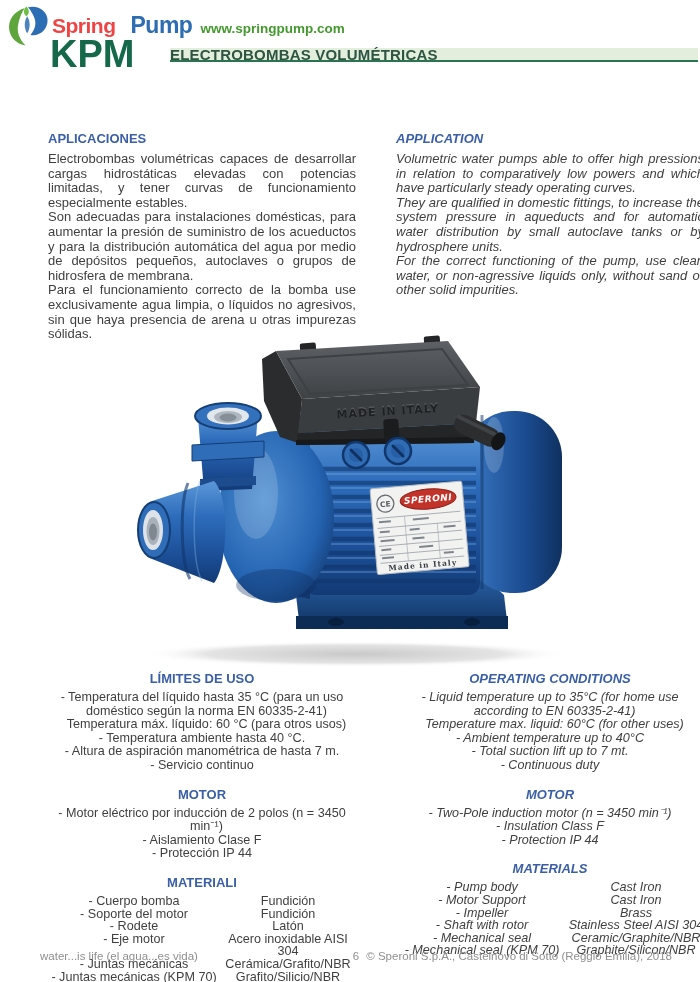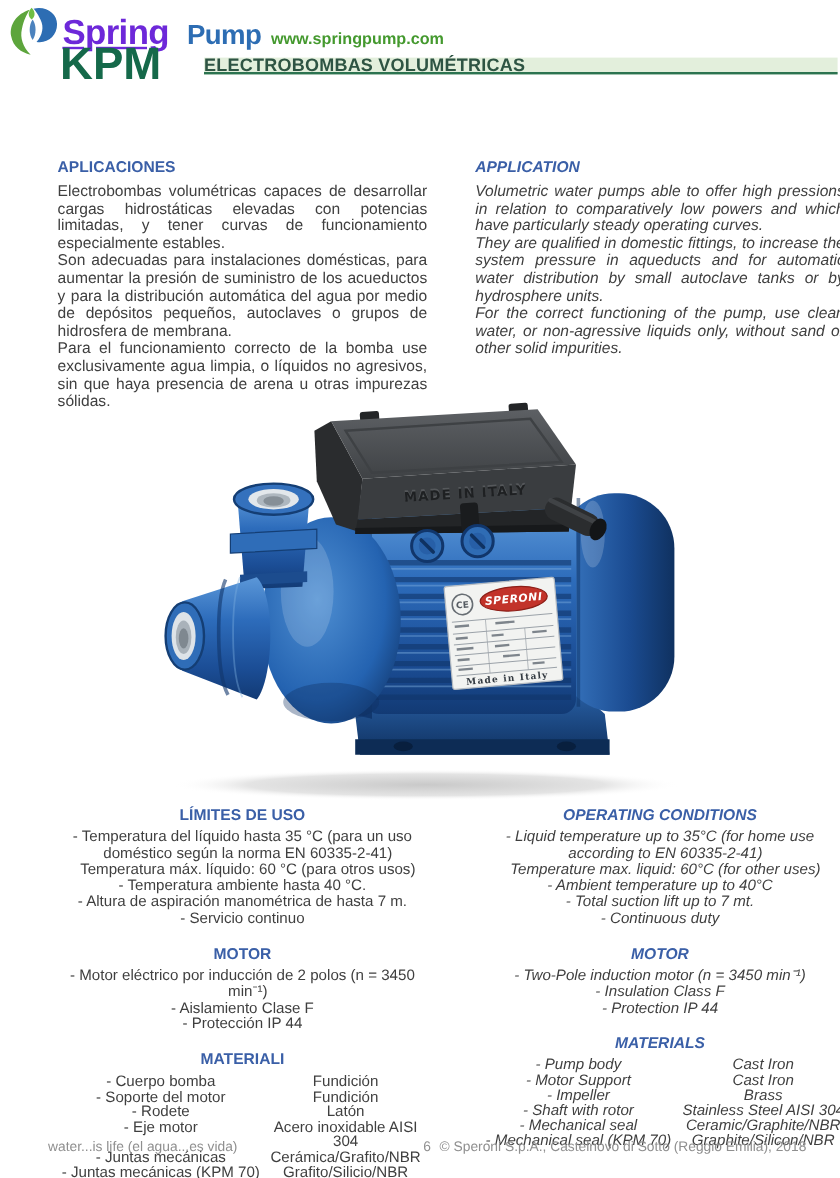--- a/index.html
+++ b/index.html
@@ -2,21 +2,21 @@
 <html><head>
 <meta charset="utf-8">
 <style>
   html,body{margin:0;padding:0;background:#ffffff;}
   .page{position:relative;width:700px;height:982px;background:#ffffff;overflow:hidden;
         font-family:"Liberation Sans",sans-serif;color:#3f3f3f;}
 
   
   .logo-icon{position:absolute;top:3px;left:6px;width:44px;height:46px;}
   .brand-line{position:absolute;top:12px;left:52px;white-space:nowrap;}
-  .brand-w1{color:#6d28d9;font-size:29px;font-weight:bold;letter-spacing:-0.5px;text-decoration:underline;}
+  .brand-w1{color:#ef4444;font-size:21px;font-weight:bold;letter-spacing:-0.5px;}
   .brand-w2{color:#2d6db3;font-size:23px;font-weight:bold;letter-spacing:-0.5px;margin-left:15px;}
   .brand-url{color:#44992e;font-size:13.5px;font-weight:bold;margin-left:8px;}
   .model{position:absolute;top:33px;left:50px;font-size:38px;font-weight:bold;color:#15694a;}
   .banner{position:absolute;top:48px;left:170px;right:2px;height:14px;background:#e3efdc;
           border-bottom:2px solid #2c7350;display:flex;align-items:center;justify-content:flex-start;
           padding-right:14px;box-sizing:border-box;}
   .banner-text{font-size:15px;font-weight:bold;color:#2e5443;letter-spacing:0.2px;}
 
   
   .intro{position:absolute;top:131px;left:48px;display:flex;gap:13px;}

